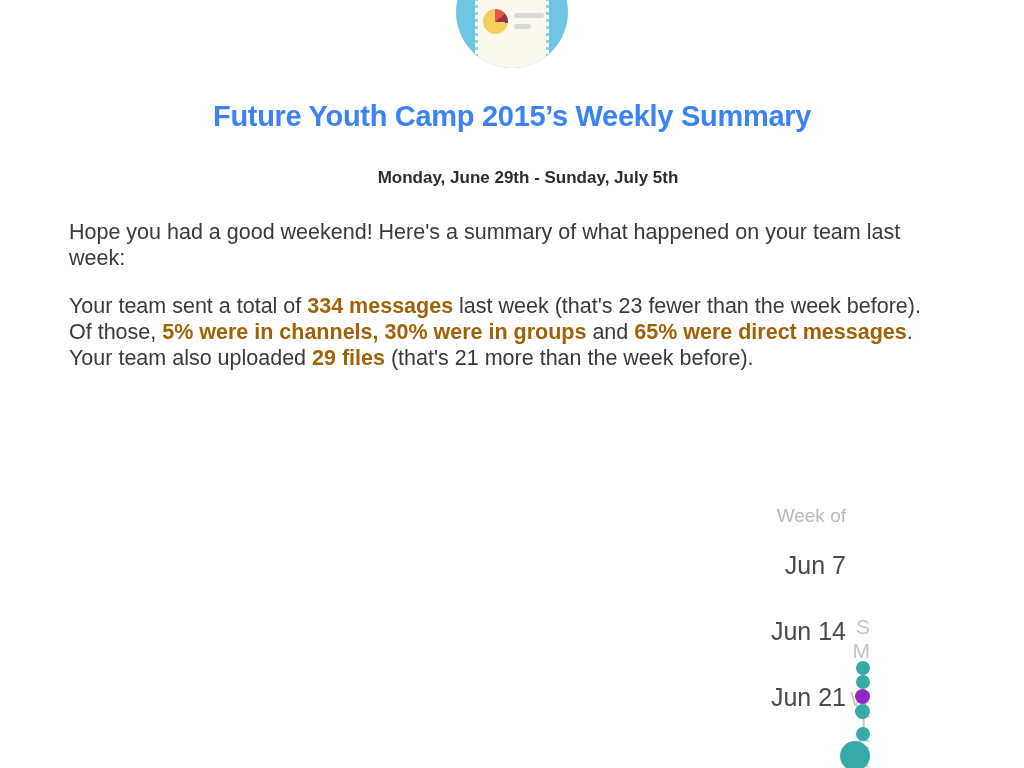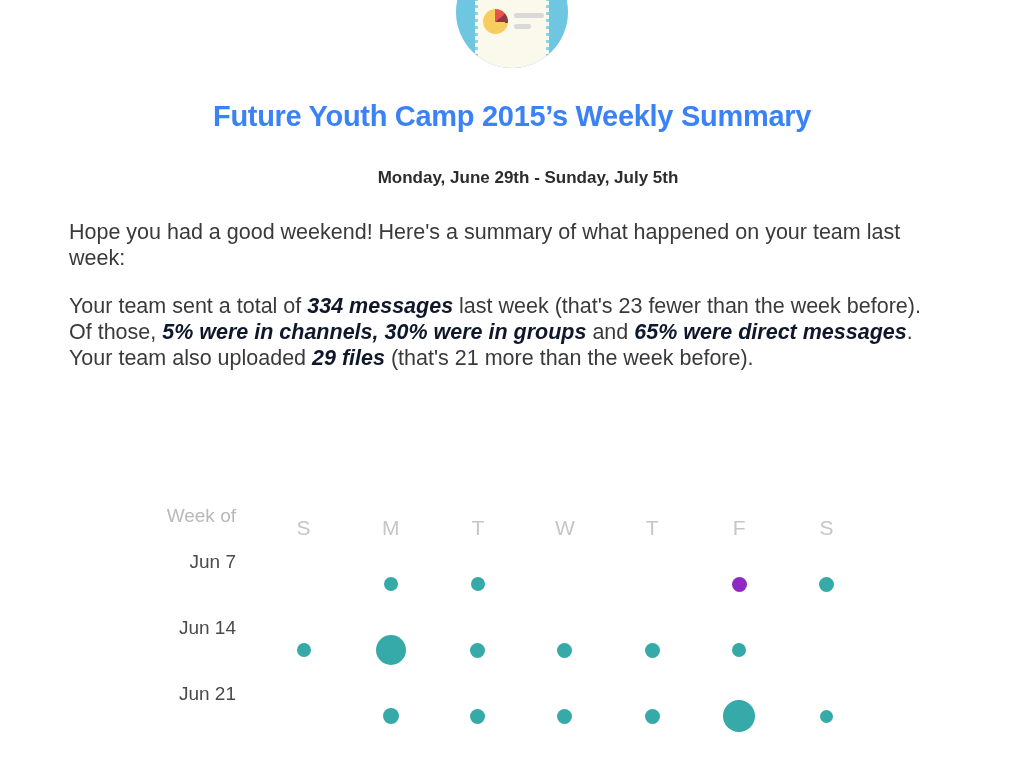--- a/index.html
+++ b/index.html
@@ -122,45 +122,45 @@
     width: 860px;
   }
   .body-copy p {
     margin: 0 0 22px 0;
     font-size: 21.5px;
     line-height: 26px;
     color: #3a3a3a;
   }
   .body-copy p strong {
     font-weight: bold;
-    color: #0f172a;
-    font-style: italic;
+    color: #a16207;
   }
 
   
   .chart {
     position: absolute;
     left: 150px;
     top: 505px;
     width: 720px;
   }
   .chart-row {
     display: flex;
-    align-items: flex-start;
+    align-items: flex-end;
     height: 66px;
+    flex-direction: column;
   }
   .chart-row.header { height: 46px; }
 
   .row-label {
     width: 110px;
     flex: 0 0 110px;
     text-align: right;
     padding-right: 24px;
     box-sizing: border-box;
-    font-size: 19px;
+    font-size: 25px;
     color: #4a4a4a;
     white-space: nowrap;
   }
   .row-label.muted {
     color: #b9b9b9;
     font-size: 19px;
   }
 
   .cell {
     flex: 1 1 0;

